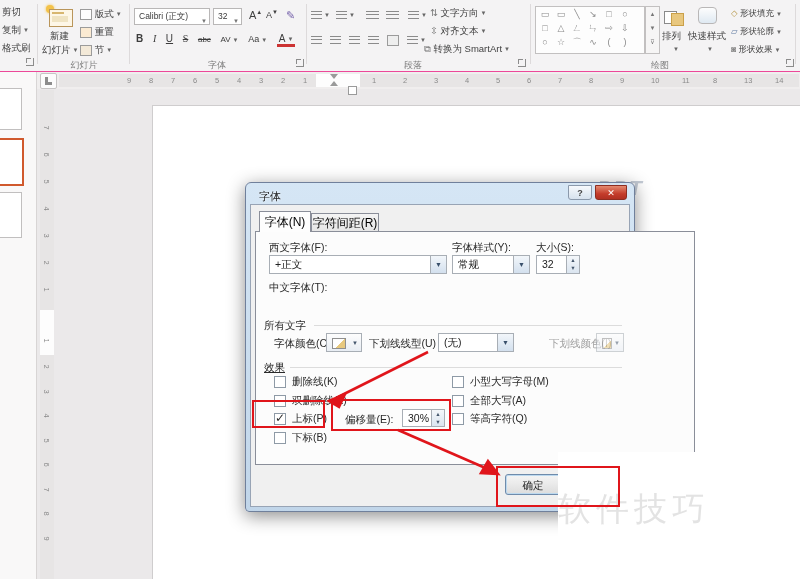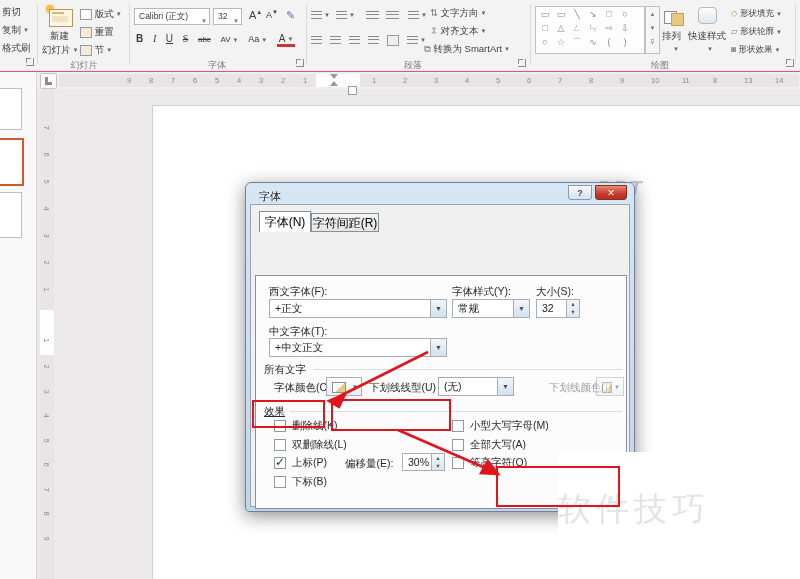--- a/index.html
+++ b/index.html
@@ -55,21 +55,21 @@
   
   #dlg{position:absolute;left:245px;top:182px;width:388px;height:328px;border-radius:6px 6px 4px 4px;border:1px solid #70809b;background:linear-gradient(rgba(210,228,244,0.93),rgba(186,209,231,0.90));box-shadow:0 4px 18px rgba(0,0,0,0.45);}
   #dlg-title{position:absolute;left:13px;top:6px;font-size:11px;color:#1c1c1c;text-shadow:0 0 3px #fff;}
   .titlebtn{position:absolute;height:15px;border-radius:0 0 3px 3px;box-sizing:border-box;text-align:center;font-size:9px;line-height:14px;}
   #helpbtn{left:322px;top:2px;width:24px;background:linear-gradient(#f6f9fc,#d7e2ee);border:1px solid #8b99ab;color:#444;font-weight:bold;}
   #closebtn{left:349px;top:2px;width:32px;background:linear-gradient(#e48a70,#c43c2b 60%,#b03022);border:1px solid #8d2d21;color:#fff;font-weight:bold;}
   #dlg-client{position:absolute;left:4px;top:21px;width:380px;height:303px;background:#f0f0f0;border:1px solid #98a4b5;box-sizing:border-box;}
   .tab{position:absolute;box-sizing:border-box;font-size:12px;text-align:center;border:1px solid #8a8e99;}
   #tab1{left:8px;top:6px;width:52px;height:21px;background:#fdfdfd;border-bottom:none;line-height:20px;z-index:2;}
   #tab2{left:60px;top:8px;width:68px;height:19px;background:linear-gradient(#f4f4f4,#e6e6e6);line-height:18px;z-index:1;}
-  #tabpanel{position:absolute;left:4px;top:26px;width:372px;height:234px;background:#fcfcfc;border:1px solid #8a8e99;box-sizing:border-box;z-index:1;margin-top:44px;}
+  #tabpanel{position:absolute;left:4px;top:26px;width:440px;height:234px;background:#fcfcfc;border:1px solid #8a8e99;box-sizing:border-box;z-index:1;}
   .dlbl{position:absolute;font-size:10.5px;color:#2a2a2a;white-space:nowrap;}
   .dlbl.gray{color:#9f9f9f;}
   .combo{position:absolute;height:19px;background:#fff;border:1px solid #a8aeb5;box-sizing:border-box;font-size:10.5px;color:#222;line-height:17px;padding-left:5px;}
   .combo .dd{position:absolute;right:0;top:0;width:16px;height:100%;background:linear-gradient(#f2f6fa,#d3e0ee);border-left:1px solid #a8aeb5;text-align:center;font-size:7px;color:#39506b;line-height:17px;box-sizing:border-box;}
   .spinbox{position:absolute;height:19px;background:#fff;border:1px solid #a8aeb5;box-sizing:border-box;font-size:10.5px;line-height:17px;padding-left:5px;color:#222;}
   .spin-ud{position:absolute;right:0;top:0;width:13px;height:100%;border-left:1px solid #a8aeb5;background:linear-gradient(#f4f7fa,#dbe5f0);font-size:5.5px;color:#44566c;text-align:center;line-height:8px;box-sizing:border-box;}
   .secline{position:absolute;height:1px;background:#dcdcdc;}
   .colorbtn{position:absolute;width:36px;height:19px;background:linear-gradient(#fdfdfd,#e8edf3);border:1px solid #a8aeb5;box-sizing:border-box;}
   .colorbtn .swatch{position:absolute;left:5px;top:4px;width:12px;height:9px;border:1px solid #8f8f8f;background:linear-gradient(135deg,#fefefe 55%,#e7c87e 56%);}
   .colorbtn .dd{position:absolute;right:3px;top:6px;font-size:6px;color:#44566c;}
@@ -276,21 +276,20 @@
         <div class="dlbl" style="left:13px;top:9px;">西文字体(F):</div>
         <div class="combo" style="left:13px;top:23px;width:178px;"><span>+正文</span><span class="dd">▼</span></div>
 
         <div class="dlbl" style="left:196px;top:9px;">字体样式(Y):</div>
         <div class="combo" style="left:196px;top:23px;width:78px;"><span>常规</span><span class="dd">▼</span></div>
 
         <div class="dlbl" style="left:280px;top:9px;">大小(S):</div>
         <div class="spinbox" style="left:280px;top:23px;width:44px;"><span>32</span><span class="spin-ud">▲<br>▼</span></div>
 
         <div class="dlbl" style="left:13px;top:49px;">中文字体(T):</div>
-        <div class="combo" style="left:13px;top:62px;width:178px;"><span>+中文正文</span><span class="dd">▼</span></div>
 
         <div class="dlbl" style="left:8px;top:87px;">所有文字</div>
         <div class="secline" style="left:58px;top:93px;width:308px;"></div>
 
         <div class="dlbl" style="left:18px;top:105px;">字体颜色(C)</div>
         <div class="colorbtn" style="left:70px;top:101px;">
             <span class="swatch"></span>
             <span class="dd">▼</span>
           </div>
         <div class="dlbl" style="left:113px;top:105px;">下划线线型(U)</div>

